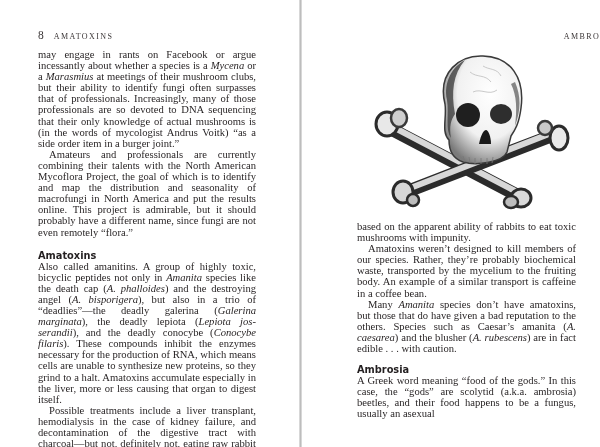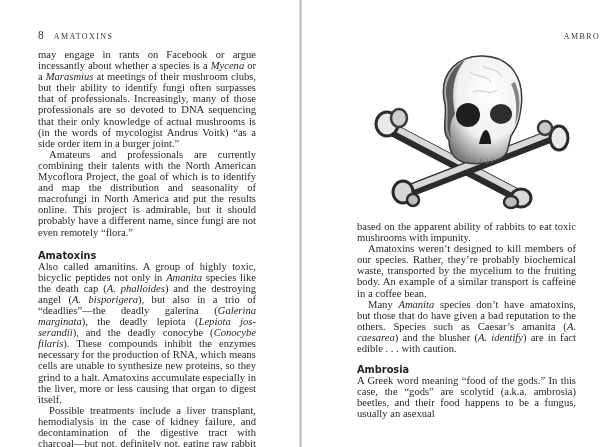--- a/index.html
+++ b/index.html
@@ -119,17 +119,17 @@
         <ellipse cx="136" cy="62" rx="11" ry="10" fill="#2e2e2e"></ellipse>
         <path d="M114,92 C116,82 119,78 121,78 C123,78 126,84 126,92 Z" fill="#1a1a1a"></path>
         <path d="M98,104 L100,110 M104,105 L105,111 M110,106 L110,112 M116,106 L116,112 M122,106 L122,112 M128,105 L127,111" stroke="#777" stroke-width="0.8"></path>
       </g>
     </svg>
   </div>
 
   <div class="text">
     <p class="noindent">based on the apparent ability of rabbits to eat toxic mushrooms with impunity.</p>
     <p>Amatoxins weren’t designed to kill members of our species. Rather, they’re probably biochemical waste, transported by the mycelium to the fruiting body. An ex­ample of a similar transport is caffeine in a coffee bean.</p>
-    <p>Many <i>Amanita</i> species don’t have amatoxins, but those that do have given a bad reputation to the others. Species such as Caesar’s amanita (<i>A. caesarea</i>) and the blusher (<i>A. identify</i>) are in fact edible . . . with caution.</p>
+    <p>Many <i>Amanita</i> species don’t have amatoxins, but those that do have given a bad reputation to the others. Species such as Caesar’s amanita (<i>A. caesarea</i>) and the blusher (<i>A. rubescens</i>) are in fact edible . . . with caution.</p>
     <div class="entry-head">Ambrosia</div>
     <p class="noindent">A Greek word meaning “food of the gods.” In this case, the “gods” are scolytid (a.k.a. ambrosia) beetles, and their food happens to be a fungus, usually an asexual</p>
   </div>
 </div>
 
 </body></html>

